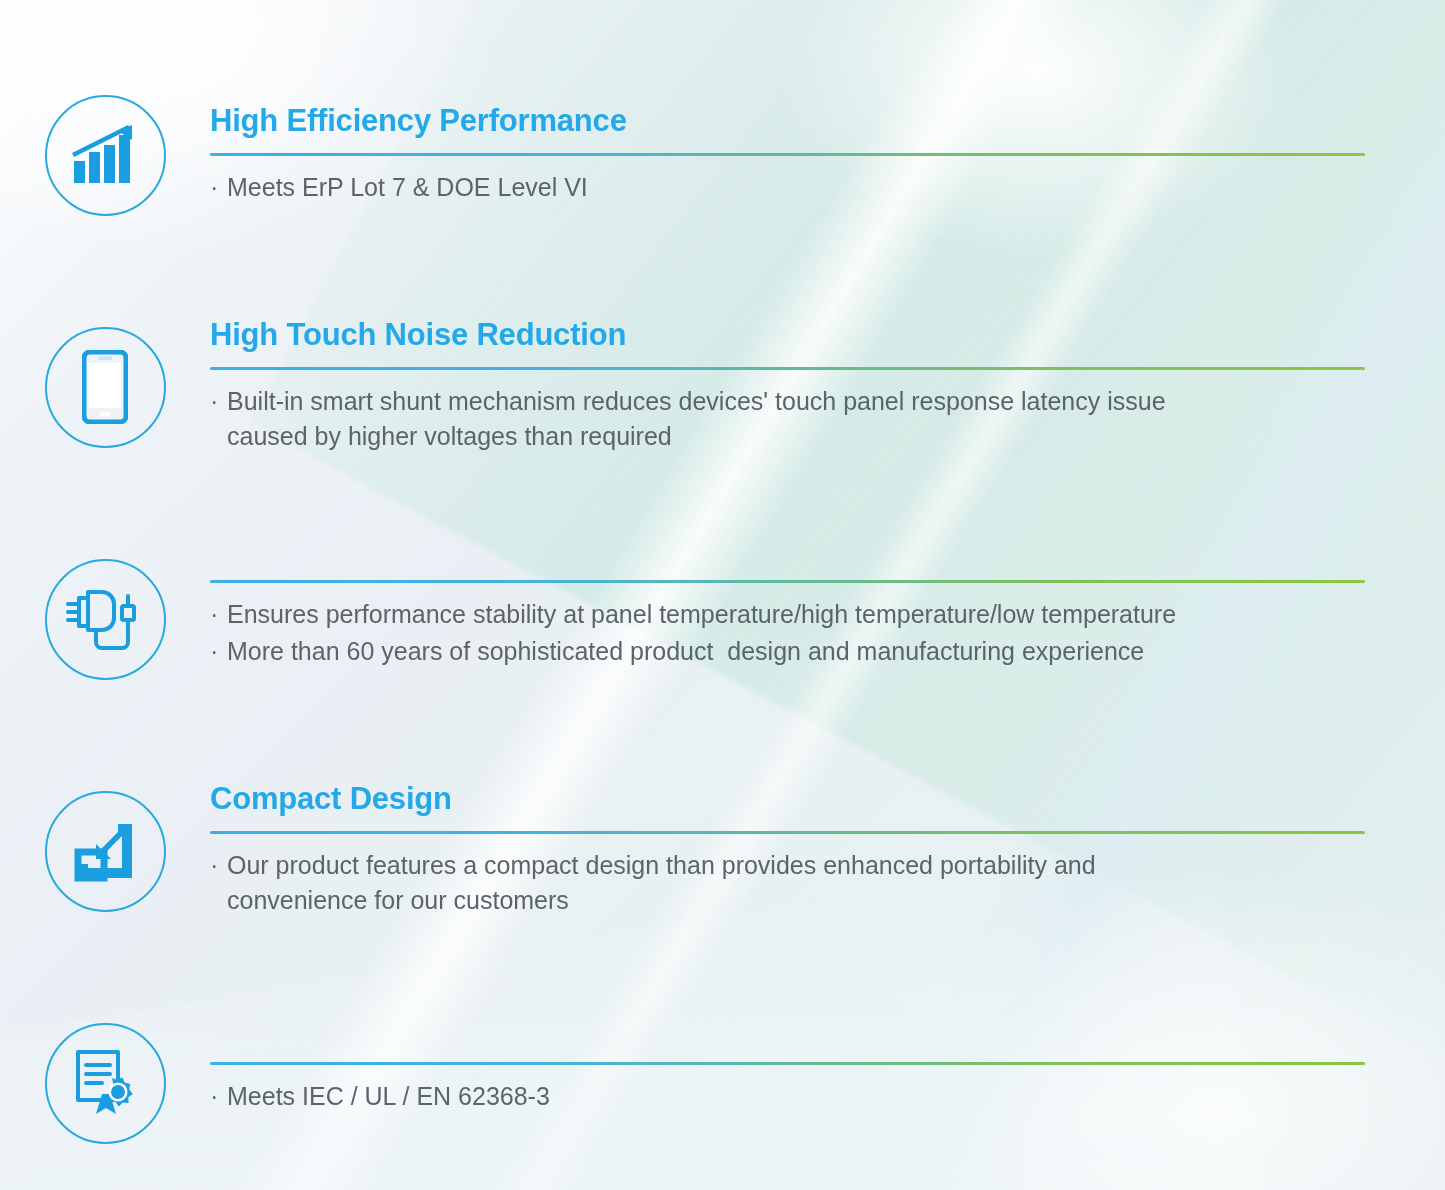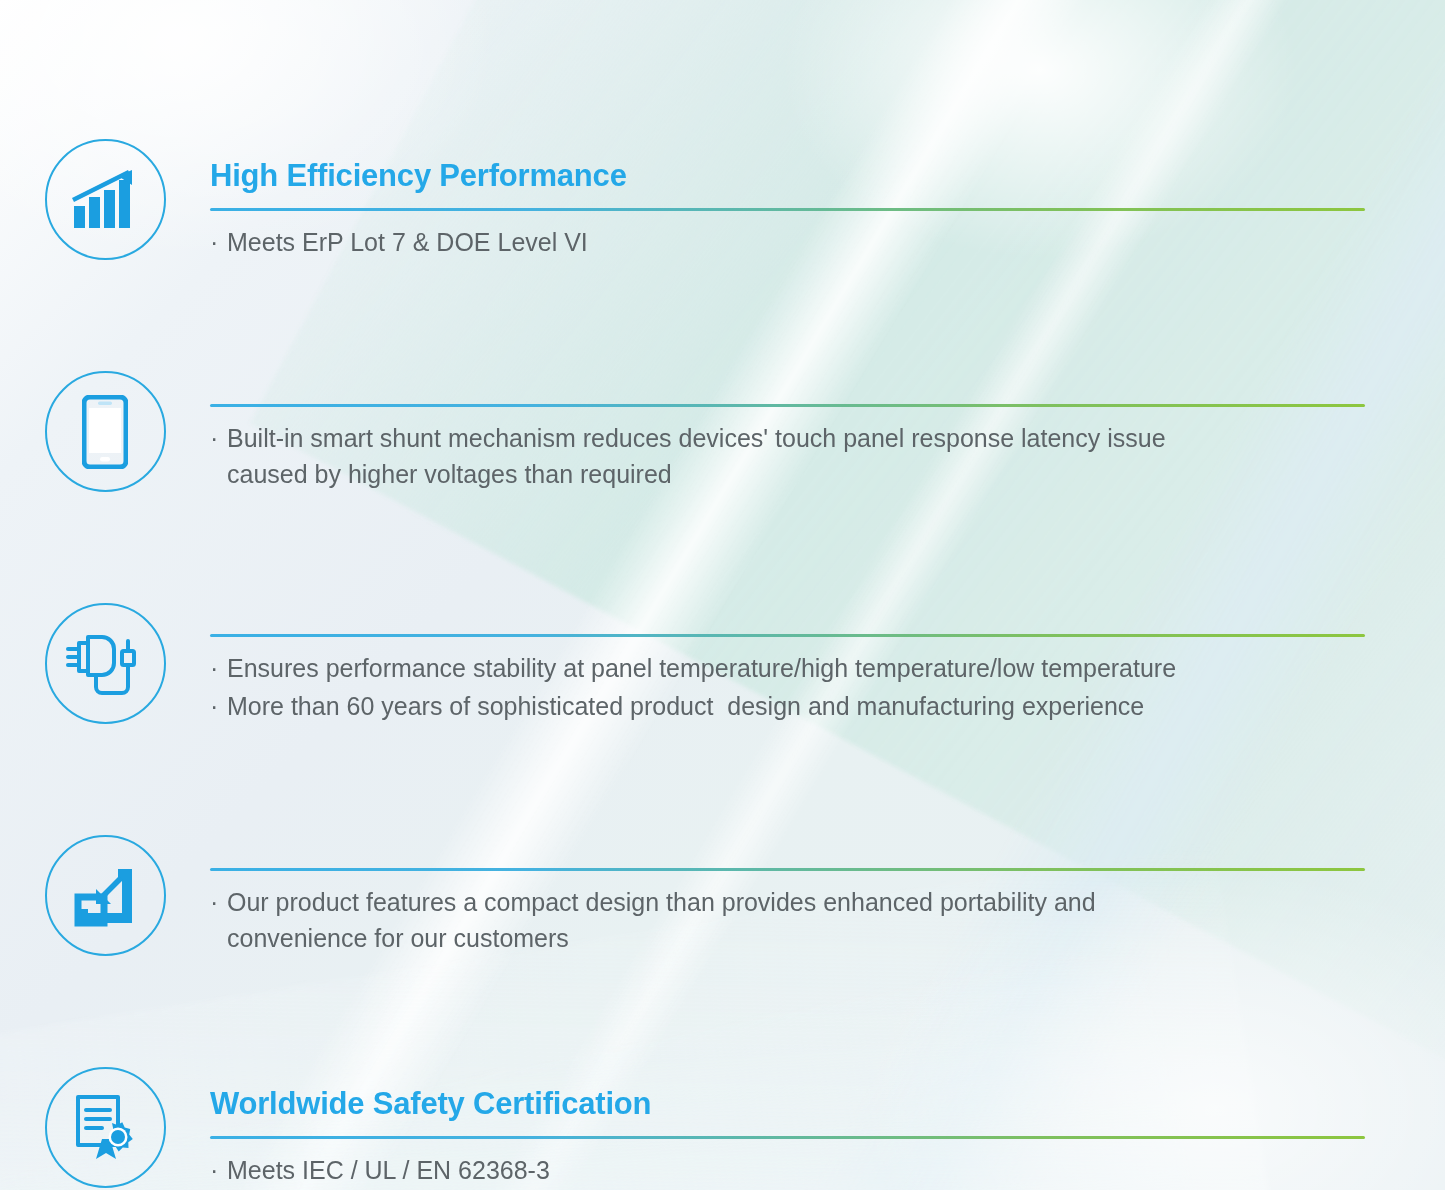--- a/index.html
+++ b/index.html
@@ -94,21 +94,21 @@
     position:relative;
     z-index:5;
     width:1445px;
     height:1190px;
     padding-top:28px;
   }
 
   .feature-row {
     position:relative;
     display:flex;
-    align-items:flex-end;
+    align-items:center;
     height:232px;
   }
 
   .icon-wrap {
     width:210px;
     flex:0 0 210px;
     display:flex;
     justify-content:center;
     padding-top:22px;
   }
@@ -216,20 +216,21 @@
       <div class="icon-circle">
         <svg width="46" height="74" viewBox="0 0 46 74" aria-hidden="true">
           <rect x="2" y="2" width="42" height="70" rx="6" ry="6" fill="none" stroke="#1b9ee0" stroke-width="5"></rect>
           <rect x="7" y="13" width="32" height="45" fill="#ffffff" stroke="none"></rect>
           <rect x="16" y="6.5" width="14" height="3.4" rx="1.7" fill="#bfe4f7"></rect>
           <rect x="18" y="62" width="10" height="4.5" rx="2.2" fill="#ffffff"></rect>
         </svg>
       </div>
     </div>
     <div class="feature-body">
+      <div class="feature-title">High Touch Noise Reduction</div>
       <div class="feature-divider"></div>
       <div class="bullets">
         <div class="bullet">
           <span class="bullet-dot">·</span>
           <span class="bullet-text">Built-in smart shunt mechanism reduces devices' touch panel response latency issue
 caused by higher voltages than required</span>
         </div>
       </div>
     </div>
   </div>
@@ -273,20 +274,21 @@
           <path d="M6 6 h54 v54 h-54 v-14 h10 v4 h34 v-34 h-4 v-10 z" fill="#1b9ee0"></path>
           <rect x="6" y="34" width="26" height="26" fill="none" stroke="#1b9ee0" stroke-width="7"></rect>
           <g stroke="#1b9ee0" stroke-width="5.5" stroke-linecap="square" fill="none">
             <line x1="47" y1="17" x2="28" y2="36"></line>
           </g>
           <polygon points="24,41 39,41 24,26" fill="#1b9ee0"></polygon>
         </svg>
       </div>
     </div>
     <div class="feature-body">
+      <div class="feature-title">Compact Design</div>
       <div class="feature-divider"></div>
       <div class="bullets">
         <div class="bullet">
           <span class="bullet-dot">·</span>
           <span class="bullet-text">Our product features a compact design than provides enhanced portability and
 convenience for our customers</span>
         </div>
       </div>
     </div>
   </div>
@@ -303,21 +305,20 @@
           </g>
           <polygon points="30,46 24,66 34,60 44,66 38,46" fill="#1b9ee0"></polygon>
           <path d="M40 30
                    l5.3 2.1 l5.0 -2.8 l2.4 5.2 l5.5 1.4 l-1.0 5.6 l3.6 4.4 l-4.5 3.4 l0.2 5.7 l-5.7 -0.5 l-4.1 4.0 l-3.1 -4.8 l-5.6 -1.2 l1.7 -5.5 l-2.7 -5.0 l4.9 -2.9 z" fill="#1b9ee0"></path>
           <circle cx="46" cy="44" r="9.5" fill="#ffffff"></circle>
           <circle cx="46" cy="44" r="7" fill="#1b9ee0"></circle>
         </svg>
       </div>
     </div>
     <div class="feature-body">
-      <div class="feature-title">Worldwide Safety Certification</div>
       <div class="feature-divider"></div>
       <div class="bullets">
         <div class="bullet">
           <span class="bullet-dot">·</span>
           <span class="bullet-text">Meets IEC / UL / EN 62368-3</span>
         </div>
       </div>
     </div>
   </div>
 

